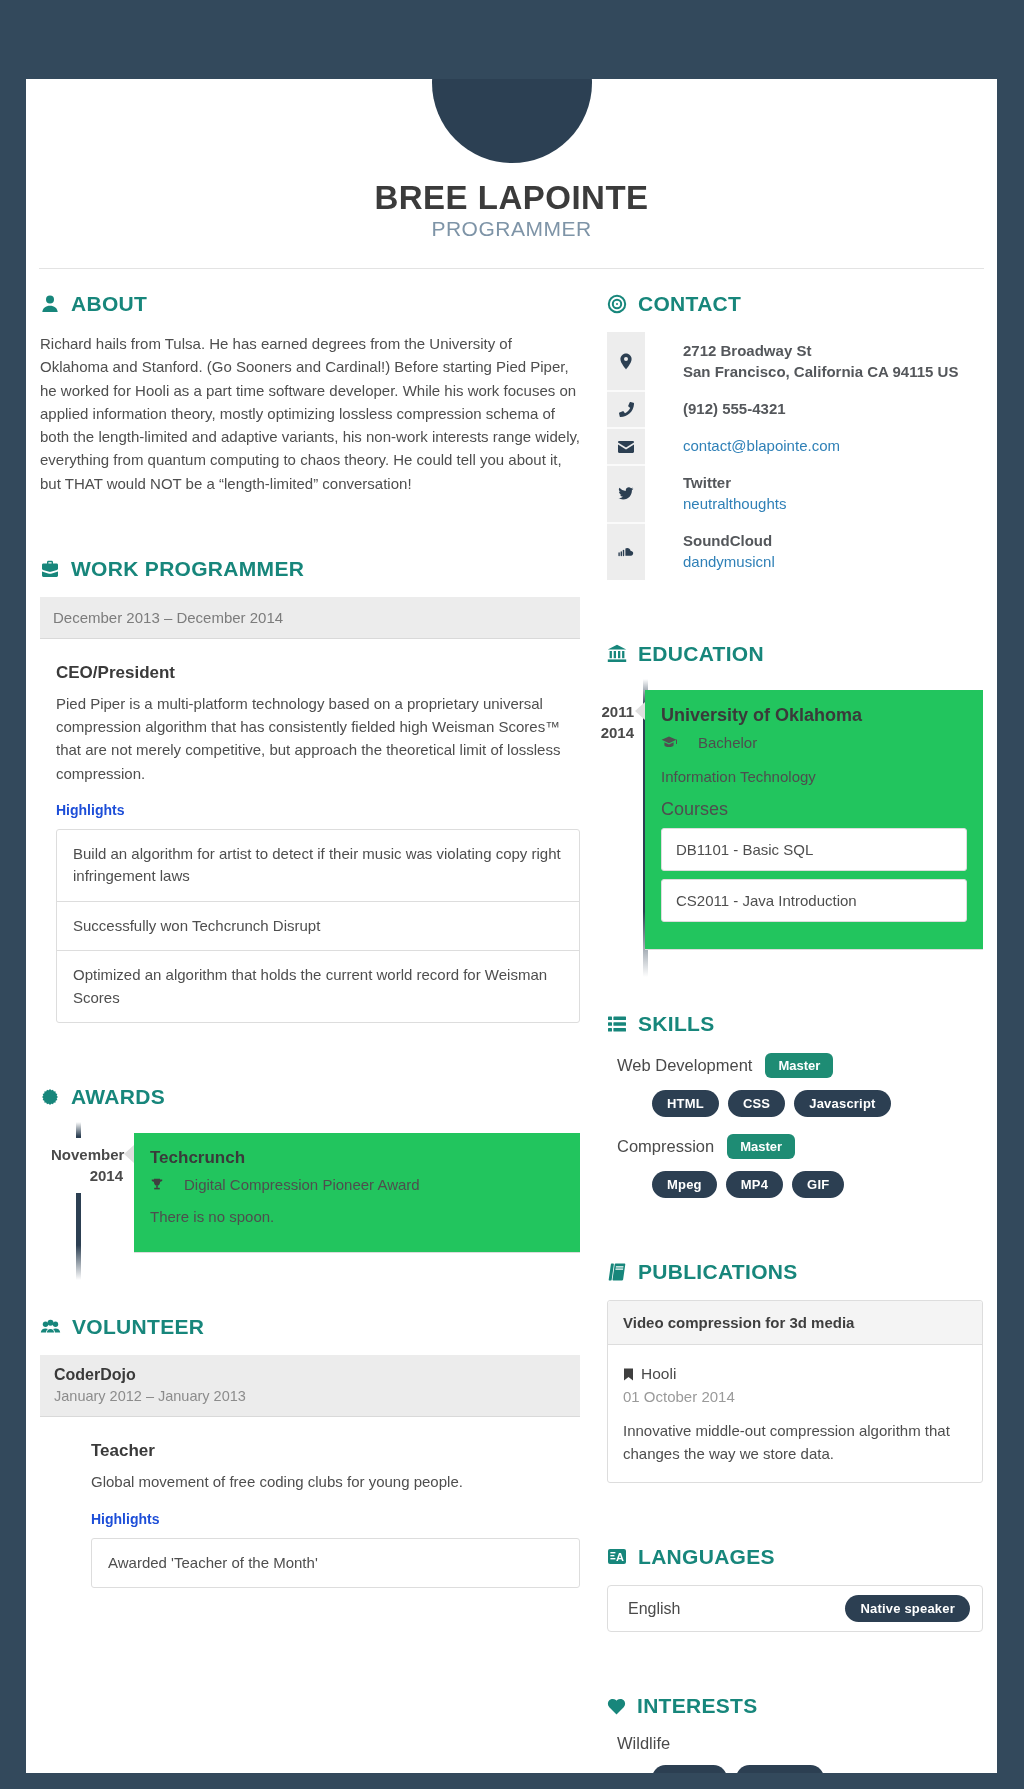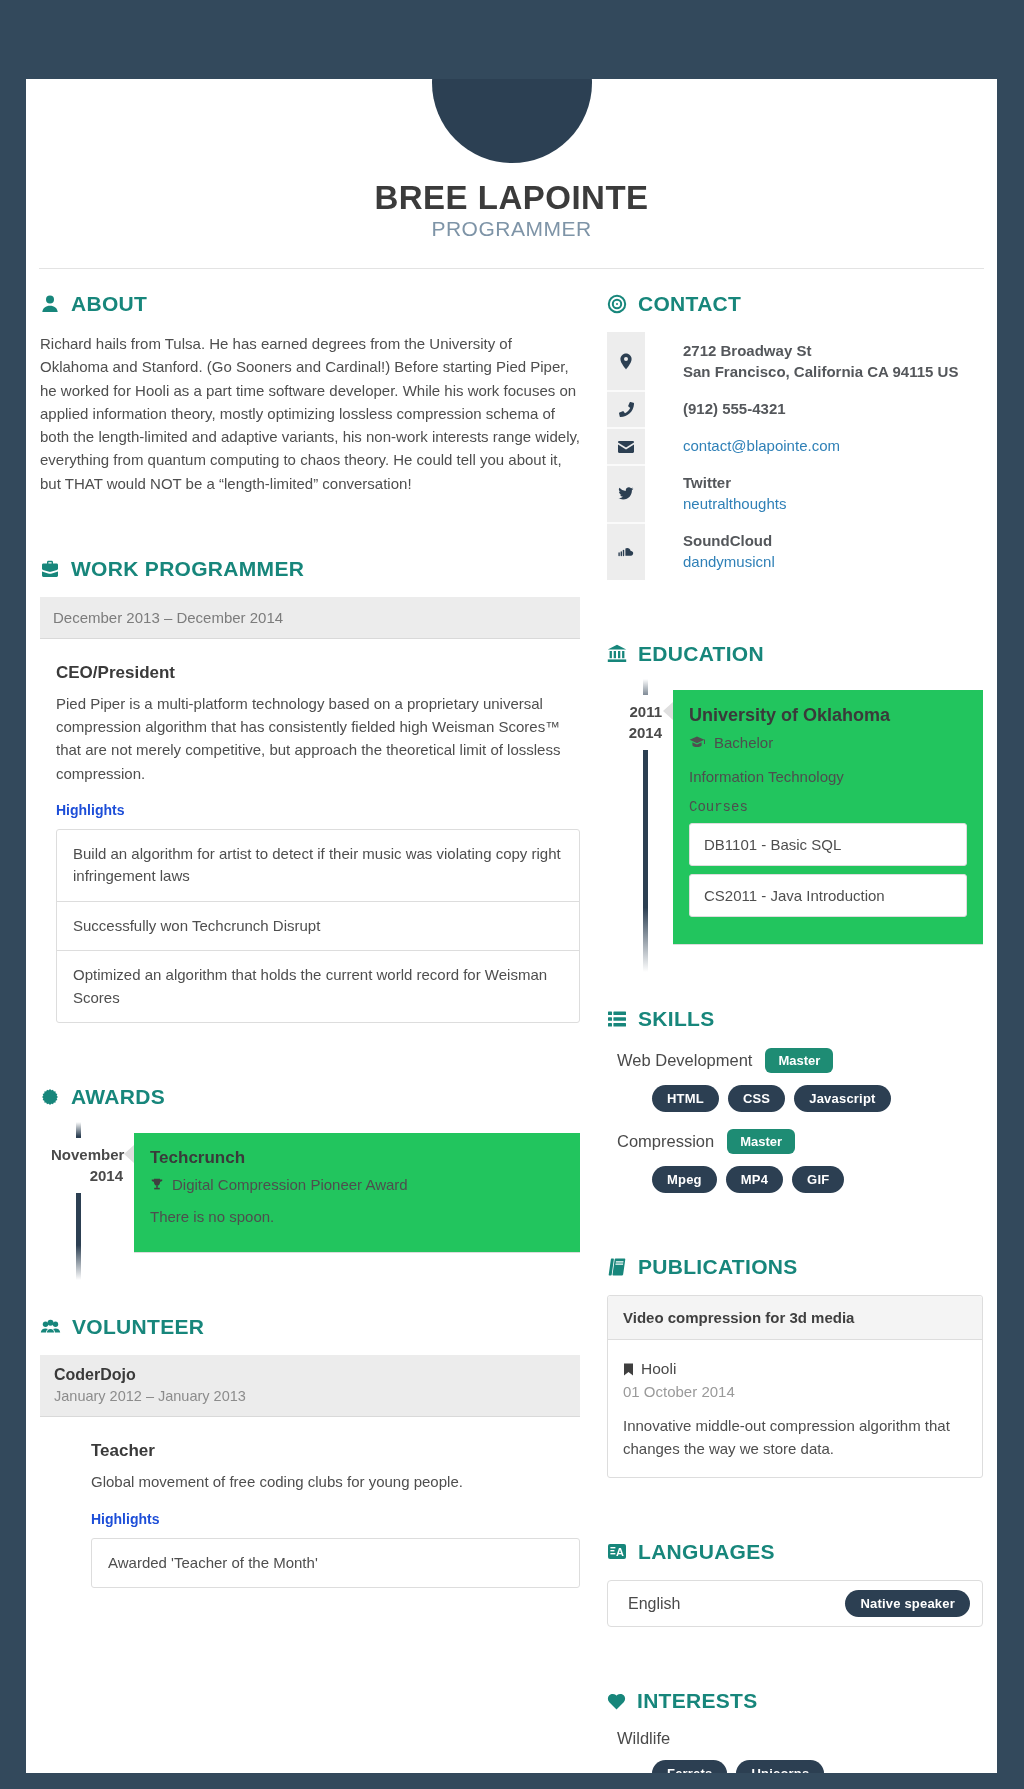--- a/index.html
+++ b/index.html
@@ -63,39 +63,39 @@
   .hl-item  { padding:13px 16px; font-size:15px; color:#4E4E4E; line-height:1.5; }
   .hl-item + .hl-item { border-top:1px solid #DDDDDD; }
   
   .timeline { position:relative; margin:24px 0 44px 0; }
   .timeline::before {
     content:""; position:absolute; left:36px; top:-11px; bottom:-27px; width:5px;
     background:linear-gradient(180deg, rgba(44,63,82,0) 0%, #2C3F52 9%, #2C3F52 78%, rgba(44,63,82,0) 100%);
   }
   .tl-entry { position:relative; }
   .aw-entry  { margin-left:94px; }
-  .edu-entry { margin-left:66px; }
+  .edu-entry { margin-left:38px; }
   .tl-date {
     position:absolute; top:5px; right:calc(100% + 11px); z-index:2;
     background:#FFFFFF; padding:6px 0 7px 0; text-align:right;
     font-weight:700; color:#4A4A4A; font-size:15px; line-height:1.4;
   }
   .aw-entry  .tl-date { width:72px; }
   .edu-entry .tl-date { width:42px; }
   .tl-box { position:relative; background:#22c55e; border-bottom:1px solid #DCDCDC; padding:15px 16px 27px; }
   .tl-box::before {
     content:""; position:absolute; right:100%; top:12px; width:0; height:0;
     border:9px solid transparent; border-right:10px solid #DFDFDF; border-left:0;
   }
   .tl-title { font-size:17px; font-weight:700; color:#3A3A3A; }
   .edu-title { font-size:18px; font-weight:700; color:#3A3A3A; }
-  .iconline { margin-top:8px; display:flex; align-items:center; gap:8px; color:#4E4E4E; font-size:15px; }
+  .iconline { margin-top:8px; display:flex; align-items:center; gap:20px; color:#4E4E4E; font-size:15px; }
   .tl-sum { margin-top:15px; color:#4E4E4E; font-size:15px; }
   .edu-area { margin-top:17px; color:#4E4E4E; font-size:15px; }
-  .edu-courses-label { margin-top:14px; color:#4E4E4E; font-size:14px;font-family:Liberation Mono, monospace; }
+  .edu-courses-label { margin-top:14px; color:#4E4E4E; font-size:18px; }
   .course { background:#FFFFFF; border:1px solid #DDDDDD; border-radius:3px; padding:12px 14px; margin-top:8px; color:#4E4E4E; font-size:15px; }
   
   .skill-row { display:flex; align-items:center; gap:13px; padding-left:10px; margin-top:17px; color:#4A4A4A; font-size:16.5px; }
   .badge { background:#1E8C74; color:#fff; font-size:13px; font-weight:700; padding:5px 13px; border-radius:6px; }
   .pills { display:flex; gap:9px; padding-left:45px; margin-top:12px; margin-bottom:6px; }
   .pill { background:#2C3F52; color:#fff; font-size:13px; font-weight:700; padding:6px 15px; border-radius:15px; letter-spacing:0.2px; }
   
   .pub-card { border:1px solid #DDDDDD; border-radius:3px; margin-top:14px; }
   .pub-head { background:#F4F4F4; border-bottom:1px solid #DDDDDD; padding:13px 15px;
     font-weight:700; font-size:15px; color:#3F3F3F; border-radius:3px 3px 0 0; }

